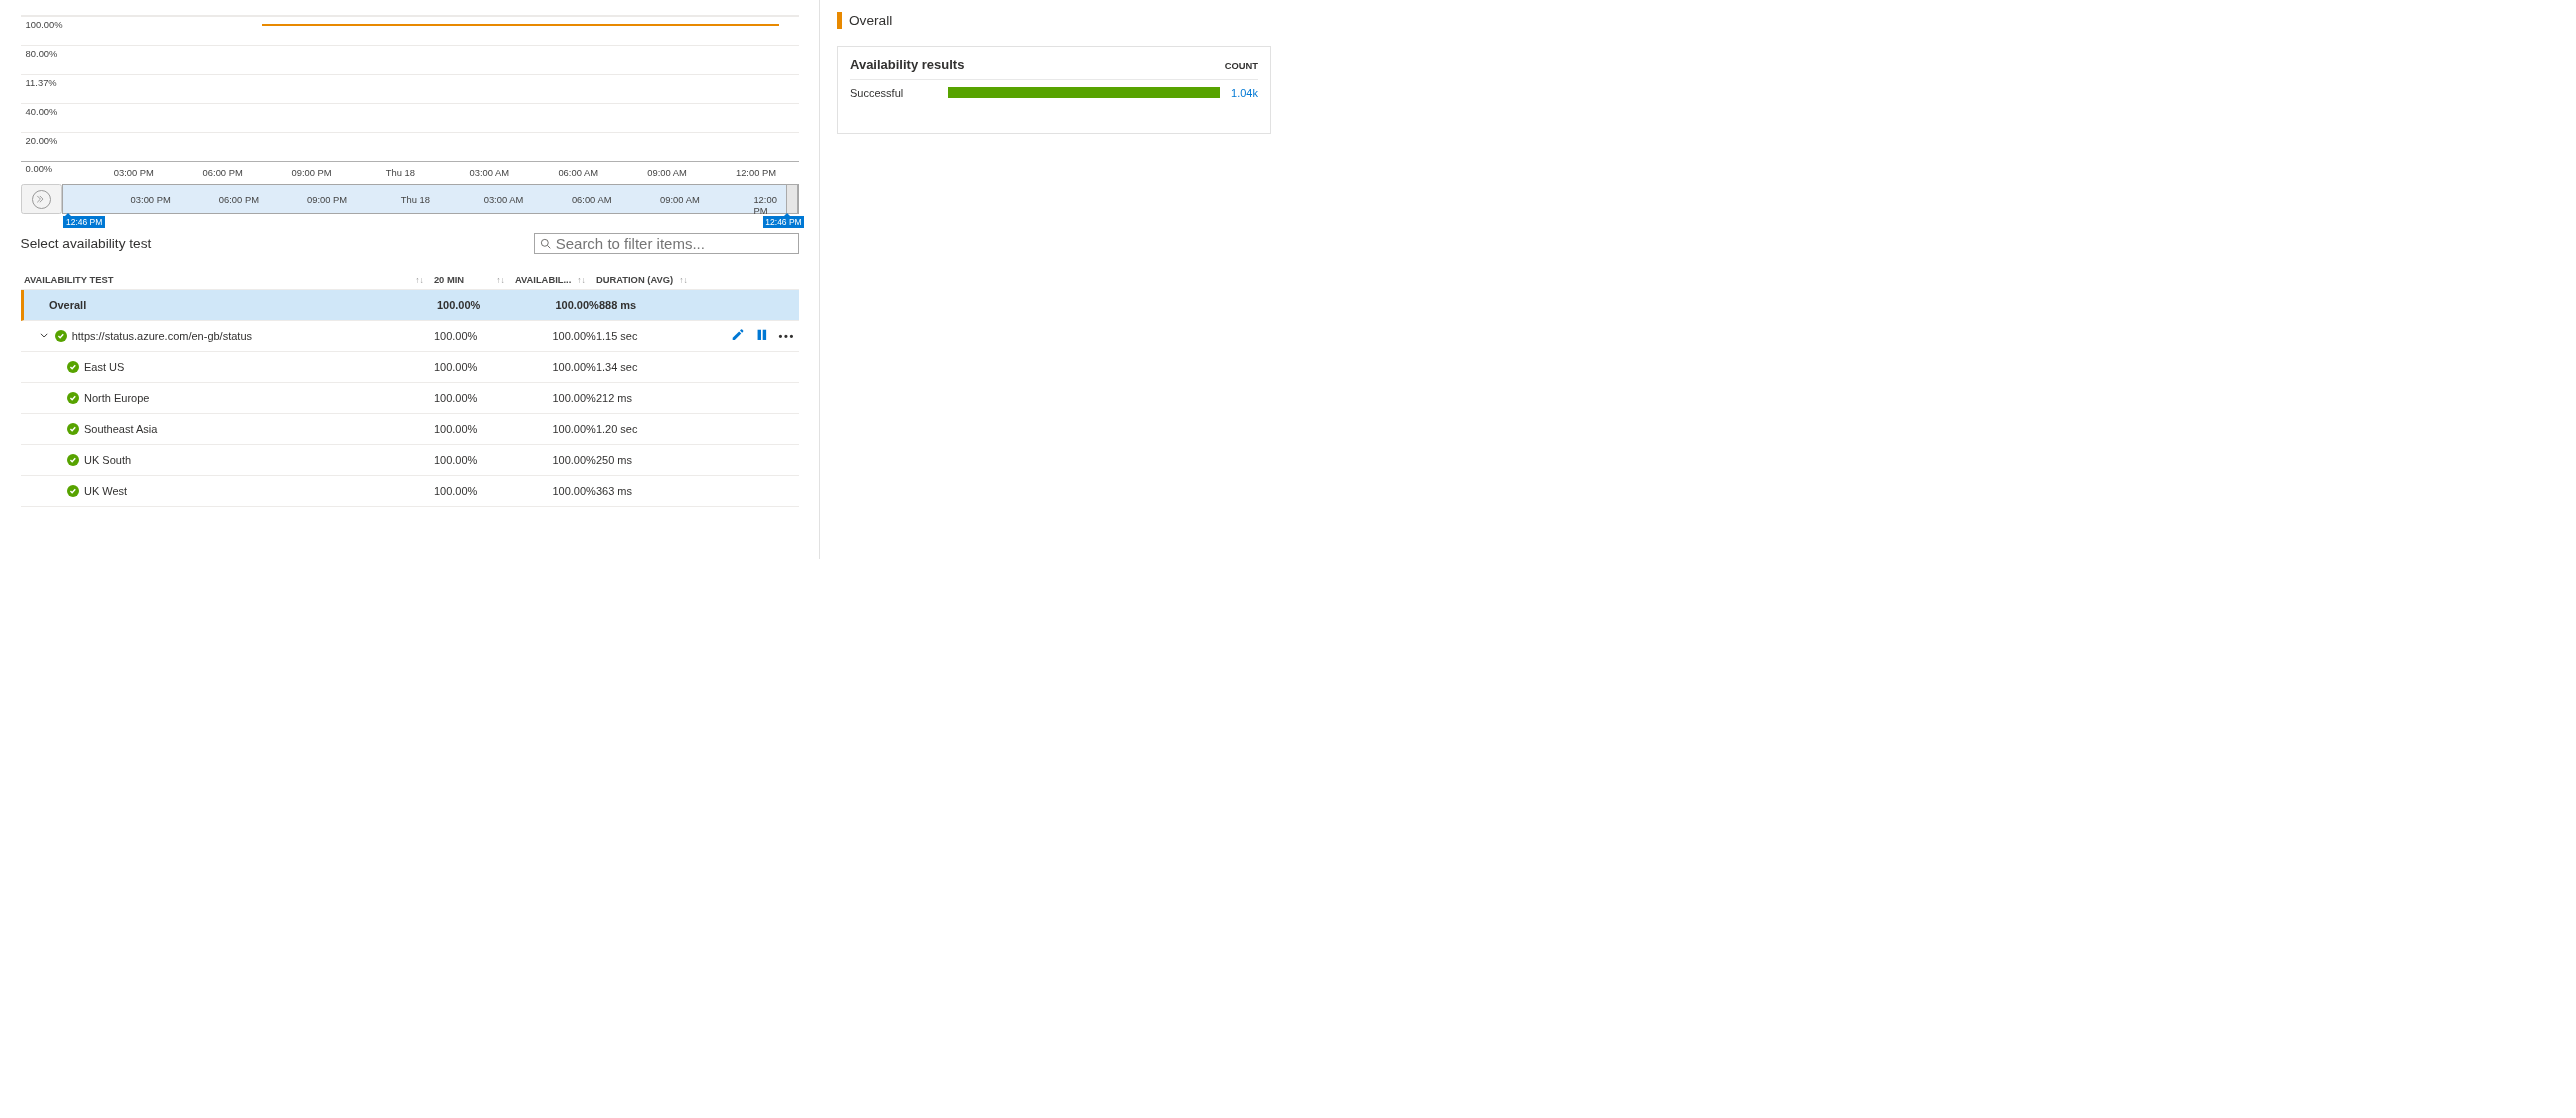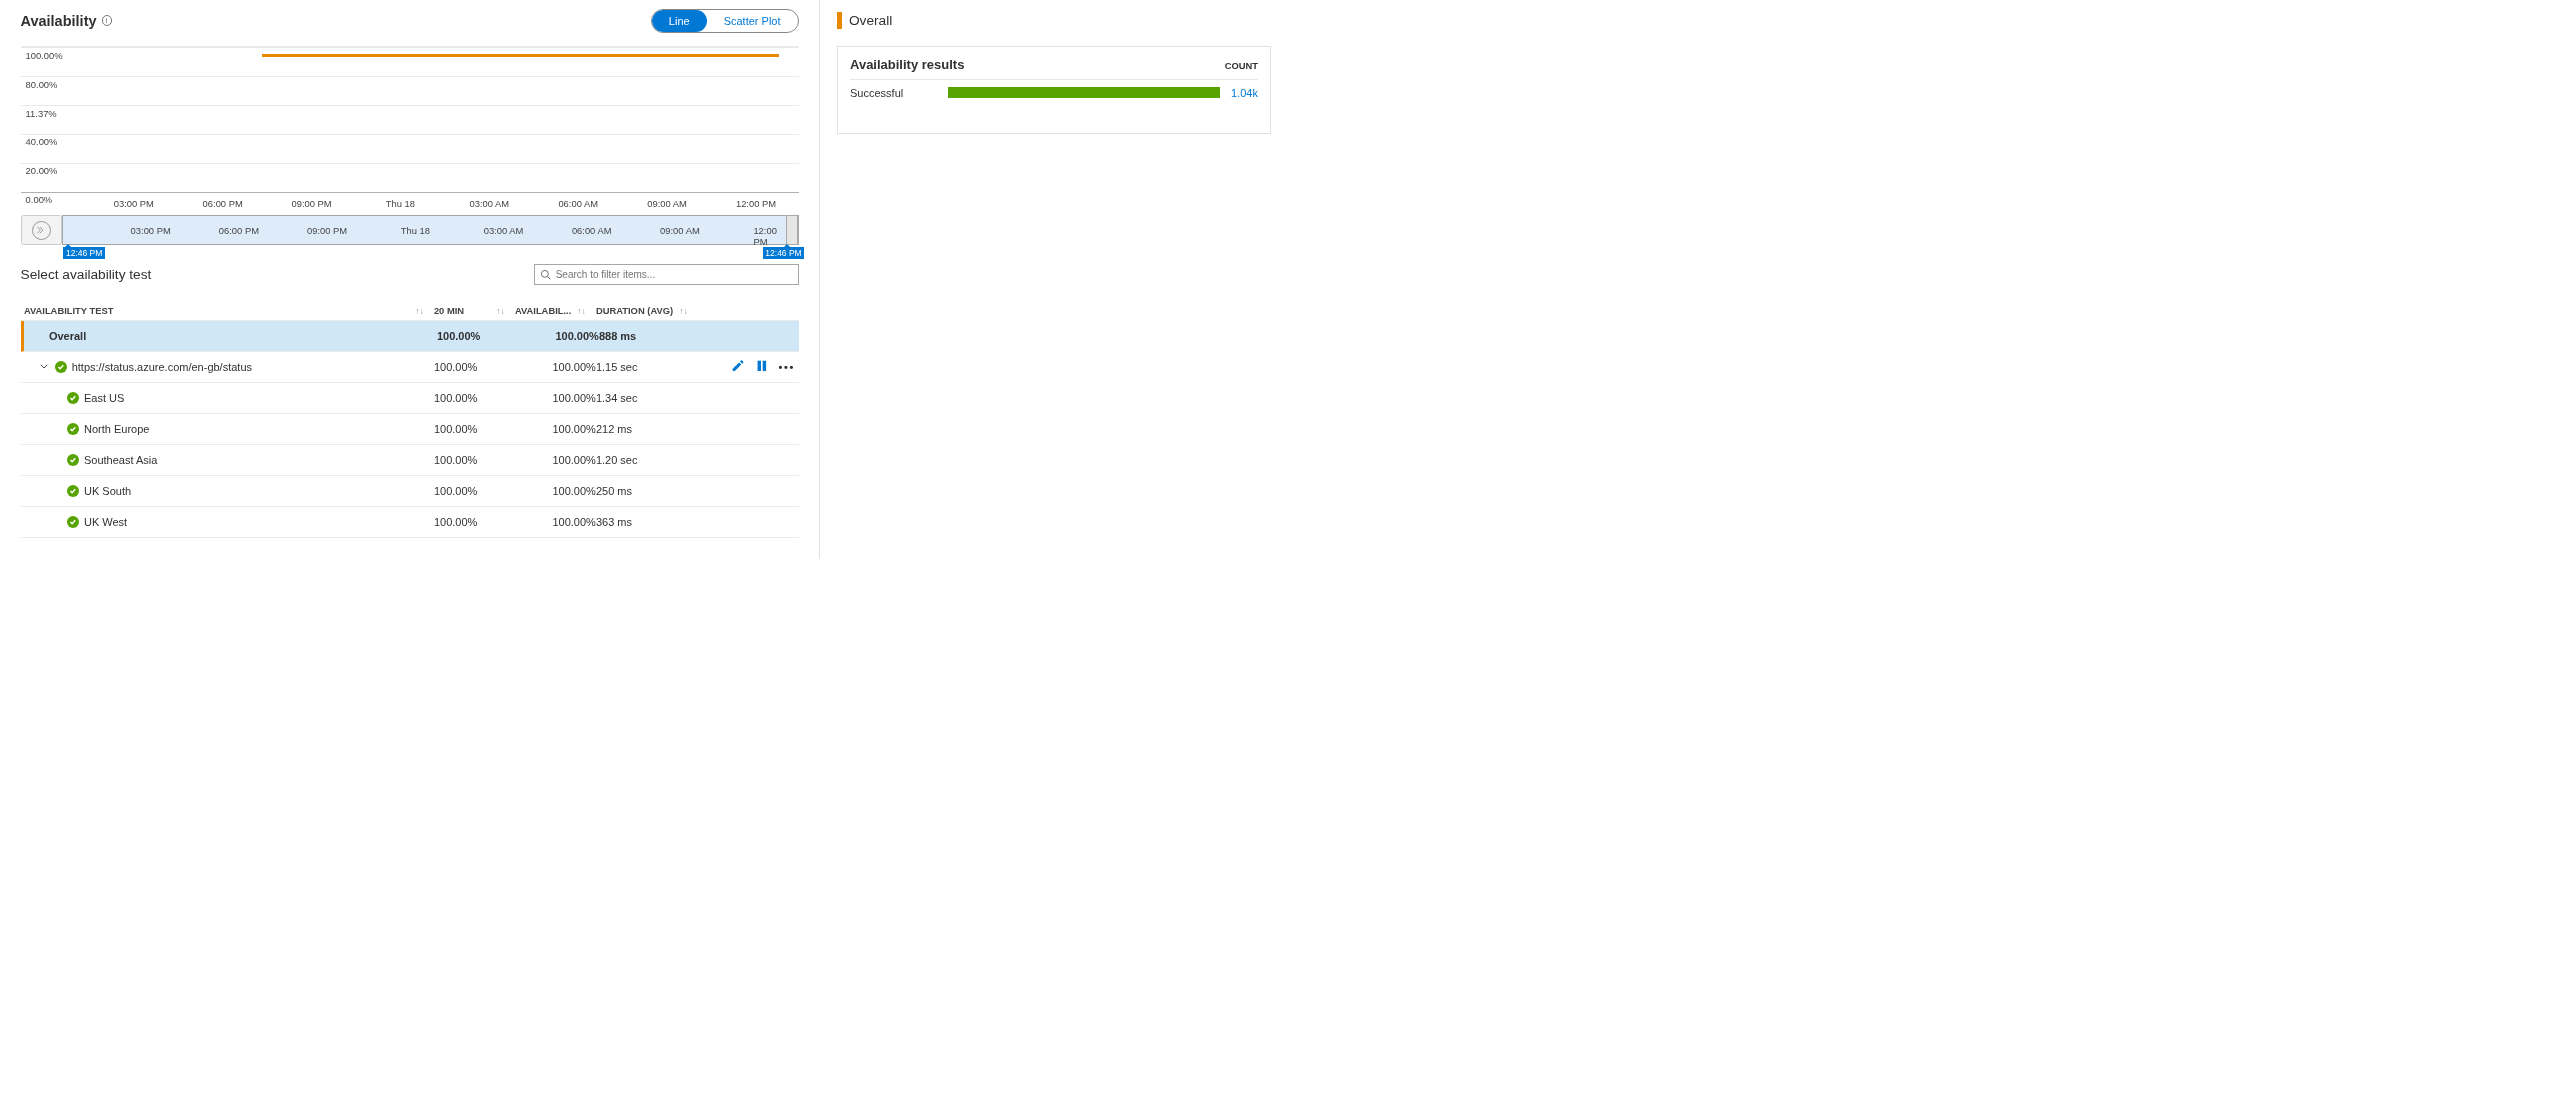--- a/index.html
+++ b/index.html
@@ -159,21 +159,21 @@
   border: 0.9px solid #a6a6a6;
   display: flex;
   align-items: center;
   padding: 0 5.1px;
   gap: 5.1px;
 }
 .search-box input {
   border: none;
   outline: none;
   flex: 1;
-  font-size: 10px;
+  font-size: 15px;
 }
 .search-icon-svg { color:#605e5c; }
 .table-header, .table-row {
   display: flex;
   align-items: center;
   border-bottom: 0.9px solid #edebe9;
   min-height: 31px;
   padding: 0 3.4px;
 }
 .table-header {
@@ -255,30 +255,20 @@
   border-radius: 50%;
   display:flex; align-items:center; justify-content:center;
   color:#999;
 }
 </style>
 </head>
 <body>
 
 <div class="left-panel">
 
-  <div class="header-row">
-    <div class="title">
-      <span>Availability</span>
-      <span class="info-icon">i</span>
-    </div>
-    <div class="toggle-group">
-      <button class="toggle-btn active">Line</button>
-      <button class="toggle-btn">Scatter Plot</button>
-    </div>
-  </div>
 
   <div class="chart-area">
     <div class="y-tick" style="top:0"><span>100.00%</span></div>
     <div class="y-tick" style="top:17%"><span>80.00%</span></div>
     <div class="y-tick" style="top:34%"><span>11.37%</span></div>
     <div class="y-tick" style="top:51%"><span>40.00%</span></div>
     <div class="y-tick" style="top:68%"><span>20.00%</span></div>
     <div class="y-tick" style="top:85%;border-top:0.9px solid #b0b0b0;"><span>0.00%</span></div>
     <div class="chart-line"></div>
   </div>

